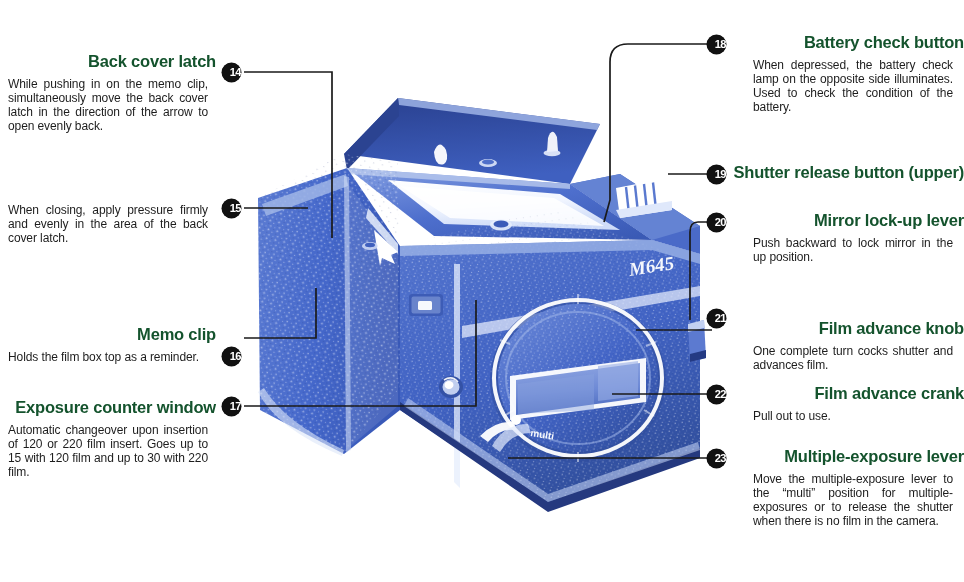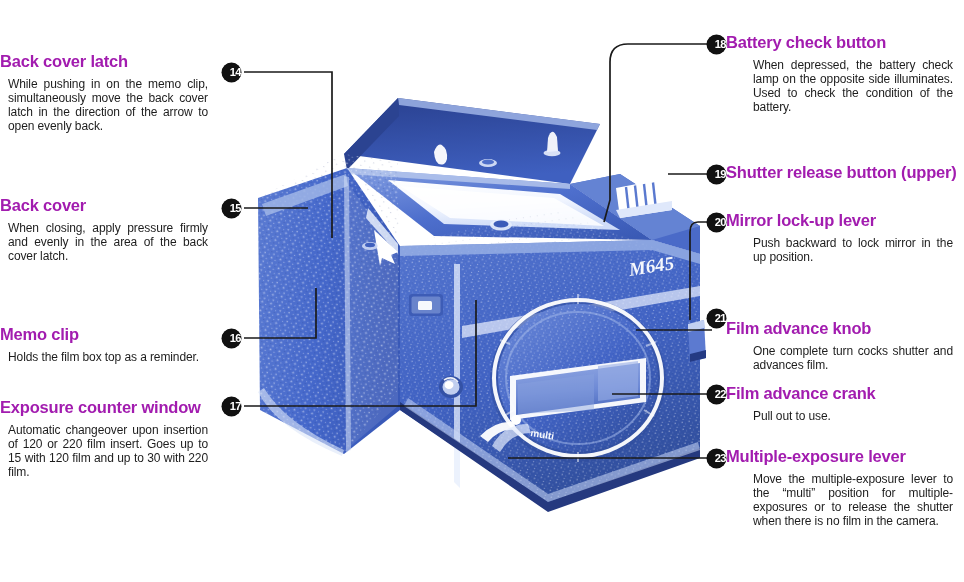--- a/index.html
+++ b/index.html
@@ -13,21 +13,22 @@
   .col-left{left:0;width:216px;}
   .col-right{left:726px;width:238px;}
 
   .entry{position:absolute;width:100%;}
   .entry h3{
     margin:0 0 2px 0;
     font-size:16.5px;
     font-weight:bold;
     line-height:1.12;
     letter-spacing:-0.2px;
-    color:#a21caf;
+    color:#14532d;
+    text-align:right;
   }
   .entry p{
     margin:8px;
     font-size:12px;
     line-height:1.165;
     text-align:justify;
     text-justify:inter-word;
     color:#1d1d1d;
     letter-spacing:-0.1px;
   }
@@ -286,21 +287,20 @@
 </svg>
 
 <div class="col col-left">
 
   <div class="entry" style="top:52px">
     <h3>Back cover latch</h3>
     <p>While pushing in on the memo clip, simultaneously move the back cover latch in the direction of the arrow to open evenly back.</p>
   </div>
 
   <div class="entry" style="top:196px">
-    <h3>Back cover</h3>
     <p>When closing, apply pressure firmly and evenly in the area of the back cover latch.</p>
   </div>
 
   <div class="entry" style="top:325px">
     <h3>Memo clip</h3>
     <p class="nj">Holds the film box top as a reminder.</p>
   </div>
 
   <div class="entry" style="top:398px">
     <h3>Exposure counter window</h3>
@@ -336,21 +336,21 @@
 
   <div class="entry" style="top:447px">
     <h3>Multiple-exposure lever</h3>
     <p style="padding-left:19px;width:219px;box-sizing:border-box">Move the multiple-exposure lever to the “multi” position for multiple-exposures or to release the shutter when there is no film in the camera.</p>
   </div>
 </div>
 
 <div>
   <span class="badge" style="left:222px;top:63px">14</span>
   <span class="badge" style="left:222px;top:199px">15</span>
-  <span class="badge" style="left:222px;top:329px">16</span>
+  <span class="badge" style="left:222px;top:347px">16</span>
   <span class="badge" style="left:222px;top:397px">17</span>
 
   <span class="badge" style="left:707px;top:35px">18</span>
   <span class="badge" style="left:707px;top:165px">19</span>
   <span class="badge" style="left:707px;top:213px">20</span>
   <span class="badge" style="left:707px;top:309px">21</span>
   <span class="badge" style="left:707px;top:385px">22</span>
   <span class="badge" style="left:707px;top:449px">23</span>
 </div>
 

